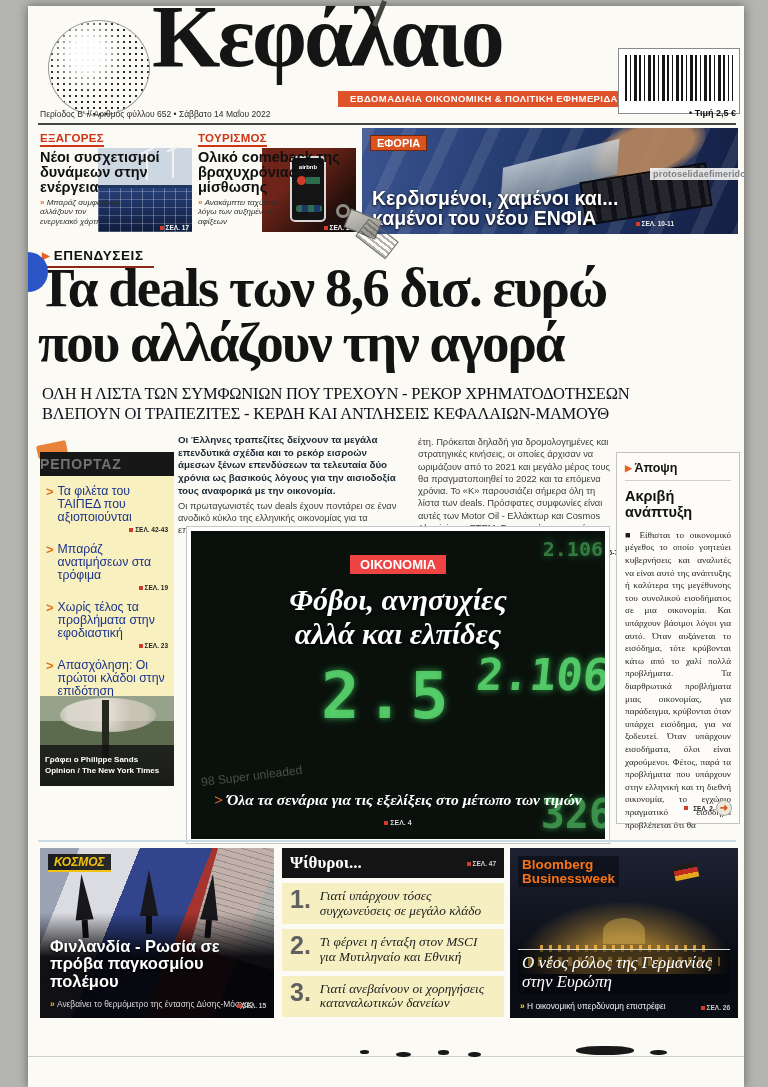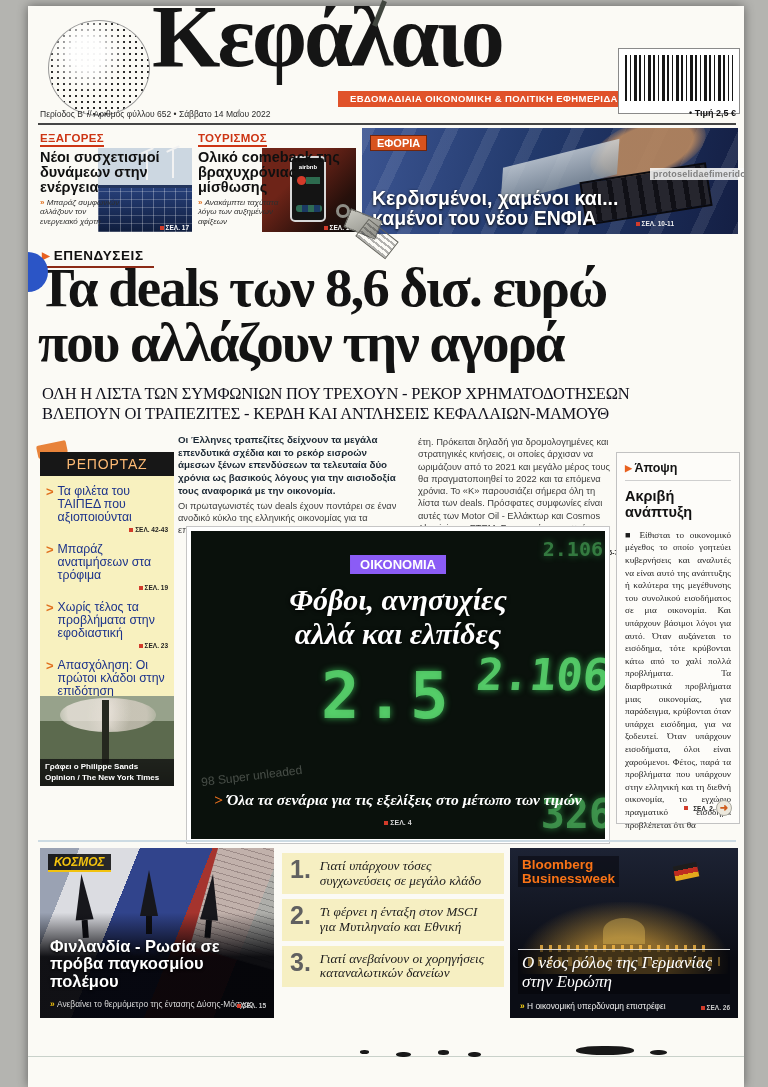--- a/index.html
+++ b/index.html
@@ -91,50 +91,50 @@
   .body-reg { font-size:9.3px; color:#3c3c3c; line-height:1.32; margin-top:2px; }
   .pageref { text-align:right; font-size:6.5px; font-weight:bold; color:#222; margin-top:3px; }
 
   
   .econ-frame { left:158px; top:520px; width:424px; height:318px; border:1px solid #c6c6c6; background:#fff; padding:4px; }
   .econ { position:relative; width:100%; height:100%; background:#0a110c; overflow:hidden; }
   .led { position:absolute; font-family:"DejaVu Sans Mono",monospace; font-weight:bold;
     color:rgba(95,222,115,.8); text-shadow:0 0 7px rgba(60,200,90,.8); }
   .gas { position:absolute; left:10px; bottom:56px; color:rgba(195,200,190,.33); font-size:12px; transform:rotate(-7deg); line-height:1.2; }
   .econ-kicker { position:absolute; top:24px; left:50%; transform:translateX(-50%);
-    background:#8b5cf6; color:#fff; font-weight:bold; font-size:13px; padding:2px 10px; }
+    background:#ef4444; color:#fff; font-weight:bold; font-size:13px; padding:2px 10px; }
   .econ-head { position:absolute; top:52px; width:100%; text-align:center;
     font-family:"Liberation Serif",serif; font-style:italic; font-weight:bold;
     font-size:30px; color:#fff; line-height:1.13; text-shadow:0 1px 4px #000; }
   .econ-sub { position:absolute; bottom:30px; width:100%; text-align:center;
     font-family:"Liberation Serif",serif; font-style:italic; font-weight:bold; font-size:15.5px; color:#fff; }
   .econ-sub::before { content:"> "; color:#e8701e; font-style:normal; }
   .econ-page { position:absolute; bottom:13px; width:100%; text-align:center; font-size:7px; font-weight:bold; color:#d8d8d8; }
 
   
   .reportaz { left:12px; top:446px; width:134px; background:#f8f1bf; padding-bottom:6px; }
   .rz-ribbon { position:absolute; left:-3px; top:-9px; width:30px; height:13px; background:#e8833a; transform:rotate(-12deg); border-radius:2px; }
-  .rz-head { background:#171717; color:#fdba74; font-weight:normal; font-size:14px; letter-spacing:.8px;
-    text-align:center; padding:4px 0; position:relative; }
+  .rz-head { background:#171717; color:#737373; font-weight:bold; font-size:14px; letter-spacing:.8px;
+    text-align:left; padding:4px 0; position:relative; }
   .rz-items { padding:9px 6px 4px 6px; display:flex; flex-direction:column; gap:10px; }
   .rz-item { display:flex; gap:4px; }
   .rz-item .chev { color:#e0701e; font-weight:bold; font-size:13px; line-height:1; }
   .rz-text { font-weight:normal; font-size:12.3px; color:#1c338b; line-height:1.06; }
   .rz-page { text-align:right; font-size:6.5px; font-weight:bold; color:#222; margin-top:2px; }
 
   
   .nyt { left:12px; top:690px; width:134px; }
   .nyt-photo { position:relative; height:90px; overflow:hidden;
     background:linear-gradient(180deg,#97a28b 0 28%,#5c6a4e 28% 68%,#39422f 100%); }
   .nyt-trunk { position:absolute; left:62px; top:4px; width:7px; height:64px; background:#25281f; }
   .nyt-bloom { position:absolute; left:20px; top:2px; width:96px; height:34px; border-radius:50%;
     background:radial-gradient(circle at 30% 40%, rgba(235,228,220,.8) 0 30%, transparent 60%),
                radial-gradient(circle at 70% 50%, rgba(220,210,200,.7) 0 28%, transparent 58%); }
   .nyt-credit { position:absolute; left:0; bottom:0; width:100%; background:rgba(15,15,15,.78);
-    color:#fff; font-weight:bold; font-size:8px; line-height:1.3; padding:3px 5px; }
+    color:#fff; font-weight:bold; font-size:8px; line-height:1.3; padding:10px 5px; }
   .nyt-lower { background:#e9e6de; padding:6px 6px 5px 6px; }
   .nyt-head { color:#1a3c86; font-weight:bold; font-size:10.3px; line-height:1.15; }
   .nyt-page { text-align:right; font-size:6.5px; font-weight:bold; color:#222; margin-top:2px; }
 
   
   .opinion { left:588px; top:446px; width:124px; height:372px; border:1px solid #c2c2c2;
     background:#fdfcf9; padding:8px; }
   .op-kicker { font-weight:bold; font-size:12.5px; color:#141414; }
   .op-kicker::before { content:"▶ "; color:#e8611f; font-size:9px; vertical-align:1px; }
   .op-rule { height:1px; background:#cfcfcf; margin:5px 0 8px 0; }
@@ -367,20 +367,24 @@
     <div class="missile" style="left:100px; top:22px;"></div>
     <div class="missile" style="left:162px; top:26px; transform:rotate(5deg);"></div>
     <div class="kos-shade"></div>
     <div class="kos-kicker">ΚΟΣΜΟΣ</div>
     <div class="kos-head">Φινλανδία - Ρωσία σε πρόβα παγκοσμίου πολέμου</div>
     <div class="kos-sub">Ανεβαίνει το θερμόμετρο της έντασης Δύσης-Μόσχας</div>
     <div class="kos-page"><span class="sq"></span><span>ΣΕΛ. 15</span></div>
   </div>
 
   <div class="abs psi">
+    <div class="psi-head">
+      <span class="psi-title">Ψίθυροι...</span>
+      <span class="psi-page"><span class="sq"></span><span>ΣΕΛ. 47</span></span>
+    </div>
     <div class="psi-item">
       <span class="psi-num">1.</span>
       <span class="psi-text">Γιατί υπάρχουν τόσες συγχωνεύσεις σε μεγάλο κλάδο</span>
     </div>
     <div class="psi-item">
       <span class="psi-num">2.</span>
       <span class="psi-text">Τι φέρνει η ένταξη στον MSCI για Μυτιληναίο και Εθνική</span>
     </div>
     <div class="psi-item">
       <span class="psi-num">3.</span>

